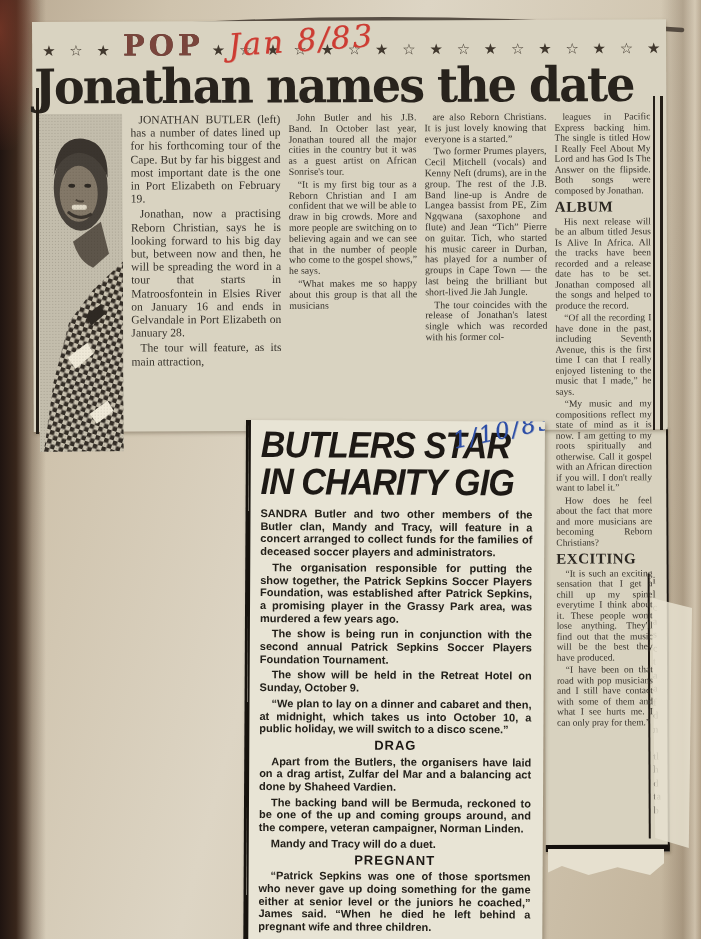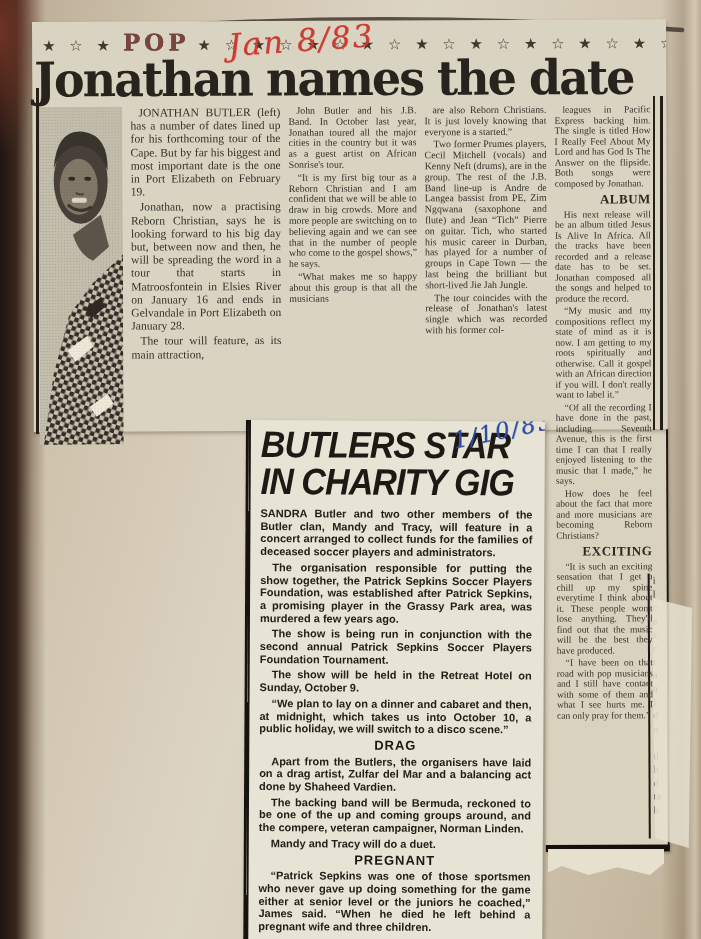--- a/index.html
+++ b/index.html
@@ -25,37 +25,37 @@
   .sliver{position:absolute;right:1px;top:146px;bottom:6px;width:13px;overflow:hidden;
     border-left:2px solid #1c1712;padding-left:3px;font-family:"Liberation Serif",serif;
     font-size:10px;line-height:13.5px;color:#3a352e;}
   .sliver div{white-space:nowrap;}
 
   .clip1{position:absolute;left:32px;top:22px;width:634px;height:410px;z-index:3;
     background:#d9d3c1;transform:rotate(-0.25deg);transform-origin:top left;
     box-shadow:0 2px 4px rgba(60,45,25,.35);}
   .star-row{display:flex;align-items:baseline;padding:7px 4px 0 10px;white-space:nowrap;overflow:hidden;}
   .stars{font-size:15px;letter-spacing:5px;color:#41382e;}
-  .pop{font-family:"DejaVu Serif",serif;font-weight:bold;font-size:23px;letter-spacing:4px;
+  .pop{font-family:"DejaVu Serif",serif;font-weight:bold;font-size:29px;letter-spacing:4px;
     color:#7a453c;margin:0 8px;text-shadow:0 0 .5px #4a2f28;}
   .headline1{margin:1px 0 6px 2px;font-family:"DejaVu Serif",serif;font-weight:800;
     font-size:46px;line-height:44px;letter-spacing:-2px;color:#28231d;white-space:nowrap;
     transform:scaleY(1.04);transform-origin:left top;}
   .cols{display:flex;gap:8px;padding:0 8px 0 6px;align-items:flex-start;}
   .photo{width:84px;height:338px;flex:0 0 84px;position:relative;overflow:hidden;}
   .photo::after{content:"";position:absolute;inset:0;
     background-image:radial-gradient(rgba(40,30,20,.16) .7px,transparent .8px);background-size:3px 3px;}
   .col{overflow:hidden;text-align:justify;color:#34302a;}
   .colA{width:150px;height:338px;font-size:11.6px;line-height:13.2px;}
   .colB{width:128px;height:338px;font-size:9.9px;line-height:10.8px;}
   .colC{width:122px;height:338px;font-size:9.9px;line-height:10.8px;}
   .colD{width:96px;height:744px;font-size:9.5px;line-height:10.5px;}
   .col .para{margin:0 0 2px;text-indent:9px;}
   .col .para:first-child{text-indent:8px;}
-  .col .subhead{margin:6px 0 4px;font-size:13px;text-align:right;letter-spacing:.5px;
+  .col .subhead{margin:6px 0 4px;font-size:15px;text-align:left;letter-spacing:.5px;
     font-weight:bold;color:#2c2822;}
   .vline{position:absolute;background:#241e17;z-index:4;}
   .vl-left{left:36px;top:88px;width:3px;height:346px;}
   .vl-right-a{left:660px;top:96px;width:3px;height:334px;}
   .vl-right-b{left:653px;top:96px;width:1.5px;height:334px;}
 
   
   .handw{position:absolute;font-family:"DejaVu Serif",serif;font-style:italic;z-index:8;
     white-space:nowrap;letter-spacing:2px;}
   .handw.red{left:228px;top:22px;font-size:31px;color:#cd3c33;transform:rotate(-4deg);
@@ -168,22 +168,22 @@
         </div>
       <div class="col colC">
           <p class="para">are also Reborn Christians. It is just lovely knowing that everyone is a started.”</p>
           <p class="para">Two former Prumes players, Cecil Mitchell (vocals) and Kenny Neft (drums), are in the group. The rest of the J.B. Band line-up is Andre de Langea bassist from PE, Zim Ngqwana (saxophone and flute) and Jean “Tich” Pierre on guitar. Tich, who started his music career in Durban, has played for a number of groups in Cape Town — the last being the brilliant but short-lived Jie Jah Jungle.</p>
           <p class="para">The tour coincides with the release of Jonathan's latest single which was recorded with his former col-</p>
         </div>
       <div class="col colD">
           <p class="para">leagues in Pacific Express backing him. The single is titled How I Really Feel About My Lord and has God Is The Answer on the flipside. Both songs were composed by Jonathan.</p>
           <h4 class="subhead">ALBUM</h4>
           <p class="para">His next release will be an album titled Jesus Is Alive In Africa. All the tracks have been recorded and a release date has to be set. Jonathan composed all the songs and helped to produce the record.</p>
+          <p class="para">“Of all the recording I have done in the past, including Seventh Avenue, this is the first time I can that I really enjoyed listening to the music that I made,” he says.</p>
           <p class="para">“My music and my compositions reflect my state of mind as it is now. I am getting to my roots spiritually and otherwise. Call it gospel with an African direction if you will. I don't really want to label it.”</p>
-          <p class="para">“Of all the recording I have done in the past, including Seventh Avenue, this is the first time I can that I really enjoyed listening to the music that I made,” he says.</p>
           <p class="para">How does he feel about the fact that more and more musicians are becoming Reborn Christians?</p>
           <h4 class="subhead">EXCITING</h4>
           <p class="para">“It is such an exciting sensation that I get a chill up my spine everytime I think about it. These people won't lose anything. They'll find out that the music will be the best they have produced.</p>
           <p class="para">“I have been on that road with pop musicians and I still have contact with some of them and what I see hurts me. I can only pray for them.”</p>
         </div>
     </div>
   </div>
 
   <div class="vline vl-left"></div>
   <div class="vline vl-right-a"></div>

